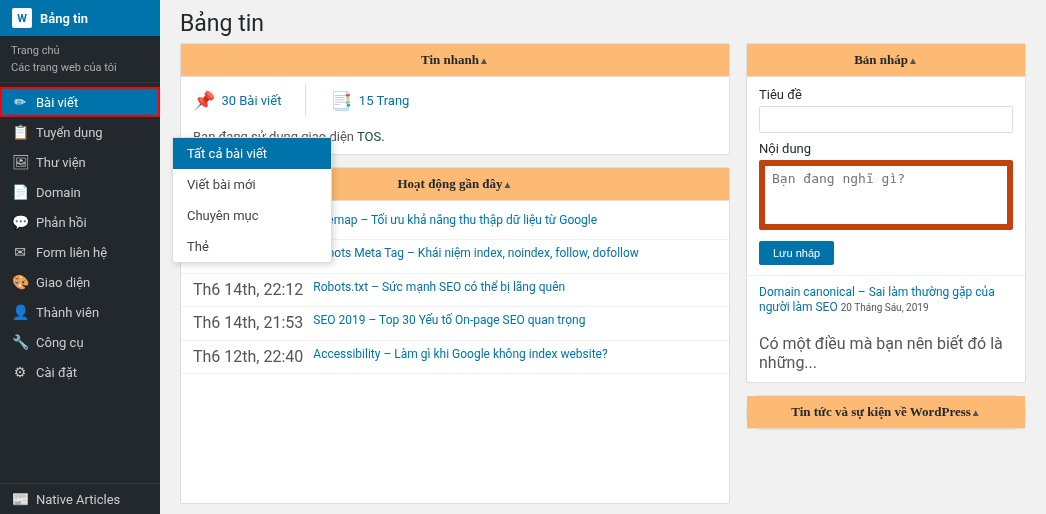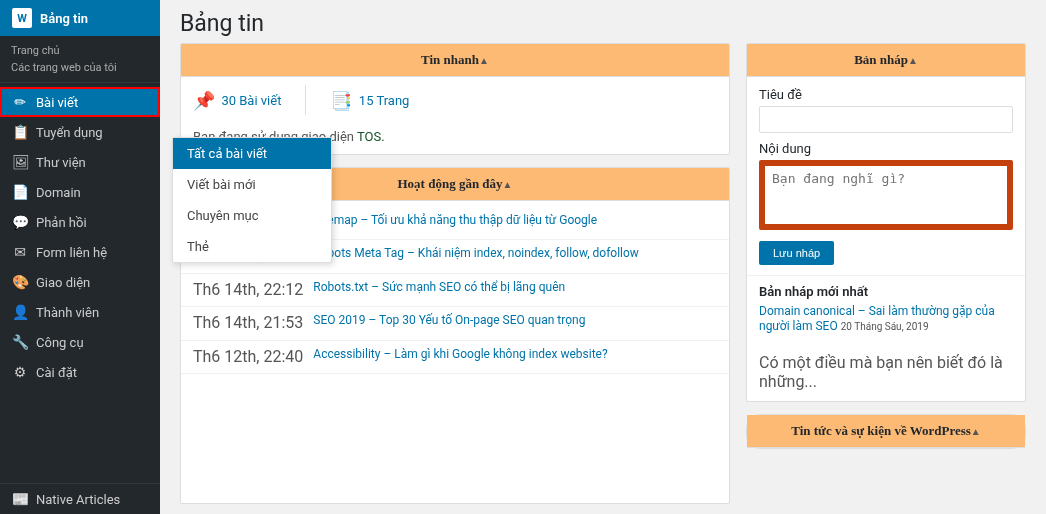--- a/index.html
+++ b/index.html
@@ -462,21 +462,20 @@
             <label>Tiêu đề</label>
             <input type="text" class="draft-input" style="">
           </div>
           <div class="draft-field">
             <label>Nội dung</label>
             <textarea class="draft-textarea" placeholder="Bạn đang nghĩ gì?" style=""></textarea>
           </div>
           <button class="draft-save-btn">Lưu nháp</button>
         </div>
         <div class="draft-latest">
-          <div class="draft-latest-label">Bản nháp mới nhất</div>
           <a href="#" class="draft-latest-link">
             <span>Domain canonical – Sai làm thường gặp của người làm SEO</span>
           </a>
           <span class="draft-latest-date">20 Tháng Sáu, 2019</span>
           <div class="draft-latest-excerpt">Có một điều mà bạn nên biết đó là những...</div>
         </div>
       </div>
 
       <div class="news-box">
         <div class="widget-header">

